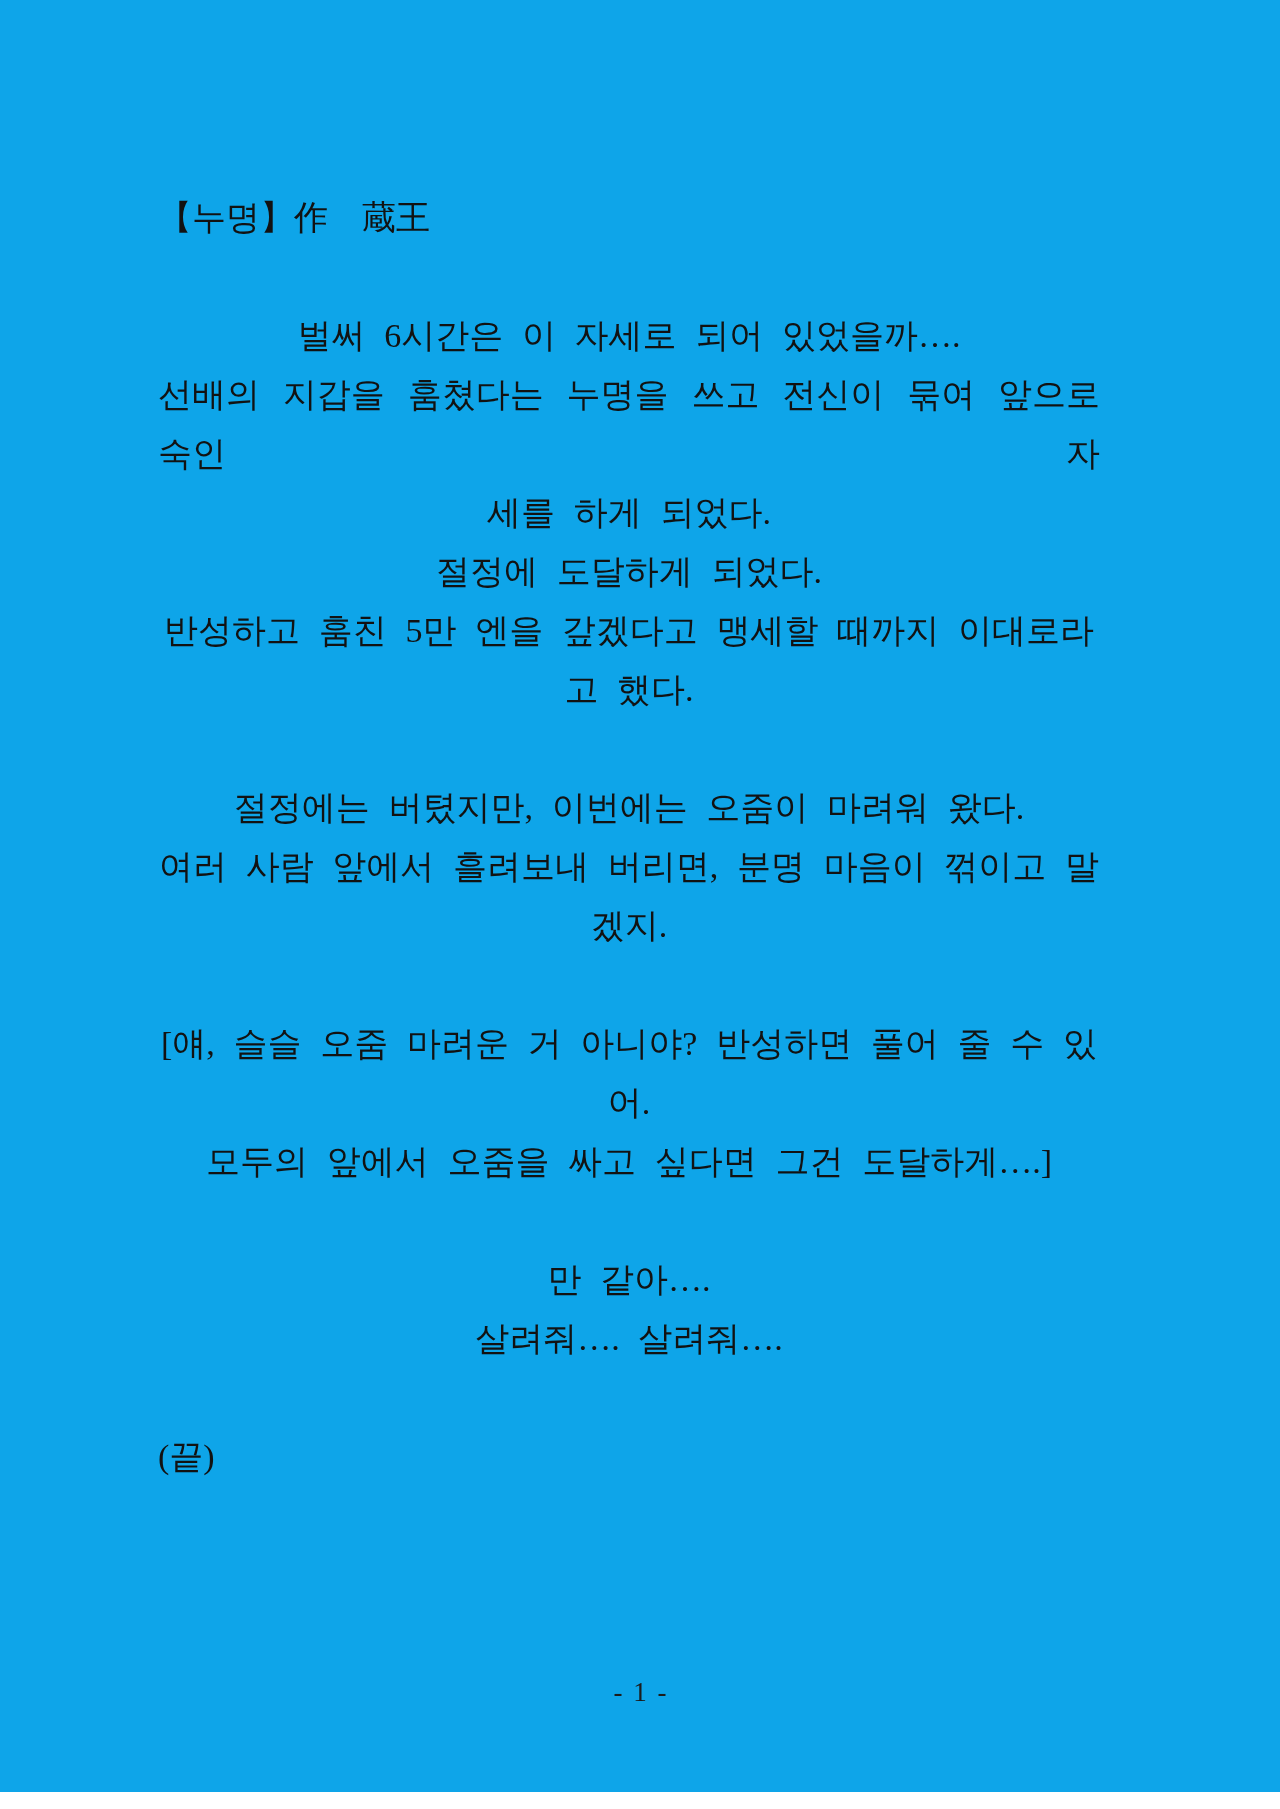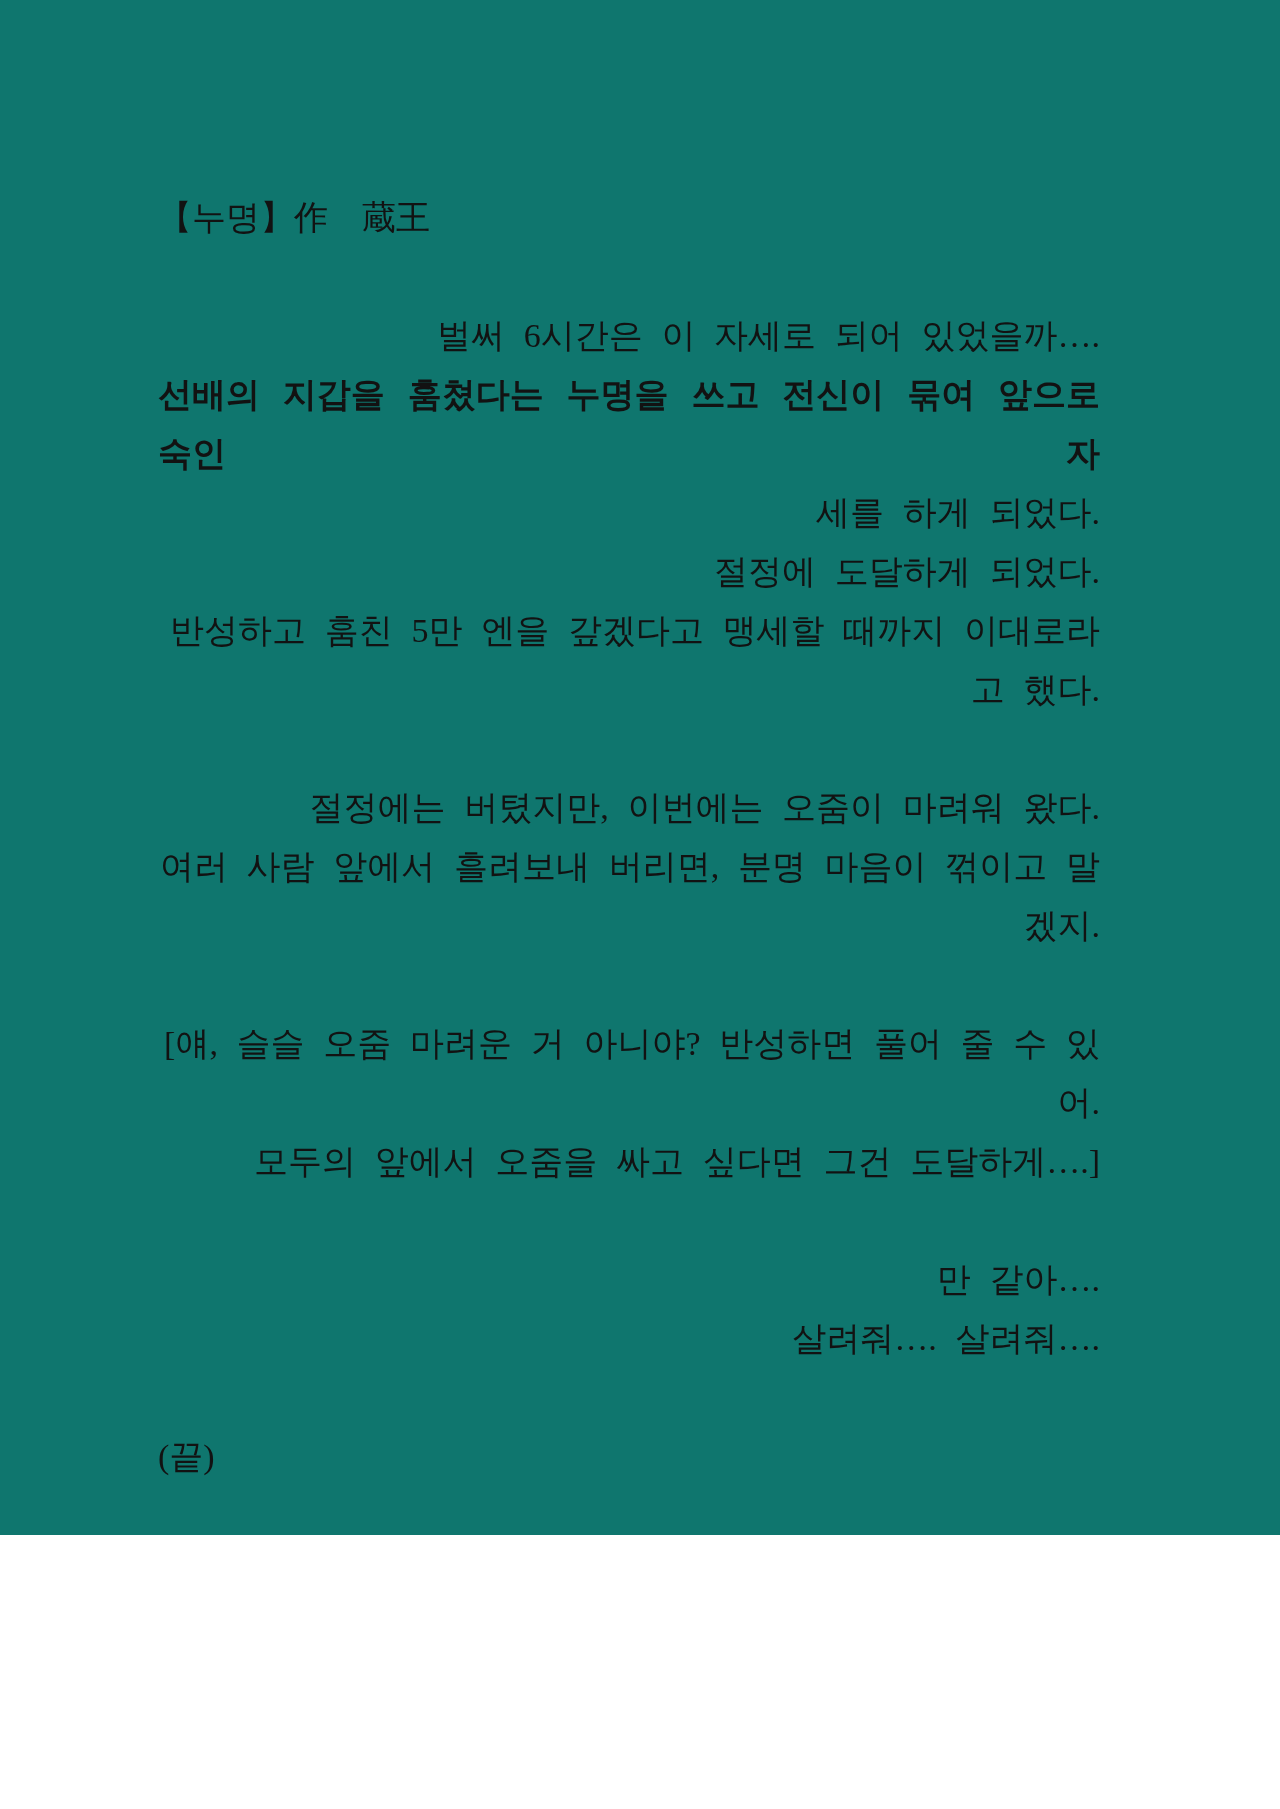--- a/index.html
+++ b/index.html
@@ -3,46 +3,45 @@
 <meta charset="utf-8">
 <style>
   html, body {
     margin: 0;
     padding: 0;
     background: #ffffff;
   }
   .page {
     position: relative;
     width: 1280px;
-    height: 1535px;
-    background: #0f766e;
+    height: 1792px;
+    background: #0ea5e9;
     box-sizing: border-box;
     padding: 188px 180px 0 158px;
     font-family: "Liberation Serif", "DejaVu Serif", serif;
     font-size: 34px;
     line-height: 59px;
     color: #121212;
     word-spacing: 0.30em;
     overflow: hidden;
   }
   .title {
     white-space: pre;
     margin: 0 0 59px 0;
   }
   .para {
     margin: 0 0 59px 0;
   }
   .line {
-    text-align: right;
+    text-align: center;
     white-space: normal;
   }
   .line.fill {
     text-align: justify;
     text-align-last: justify;
-    font-weight: bold;
   }
   .ending {
     margin-top: 59px;
   }
   .footer {
     position: absolute;
     left: 0;
     top: 1676px;
     width: 1280px;
     text-align: center;

